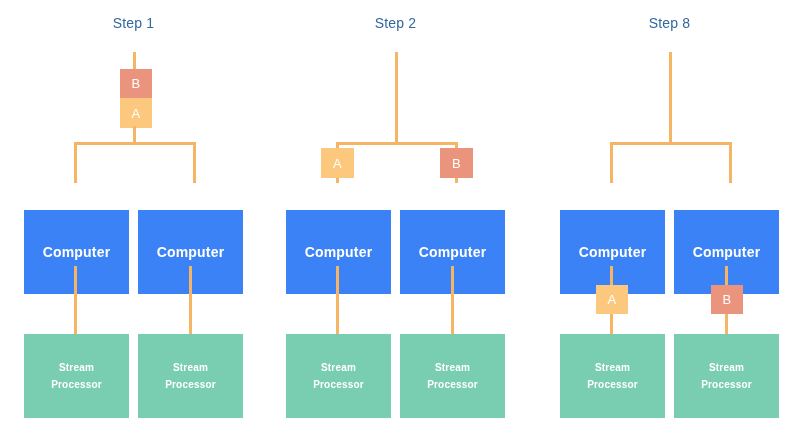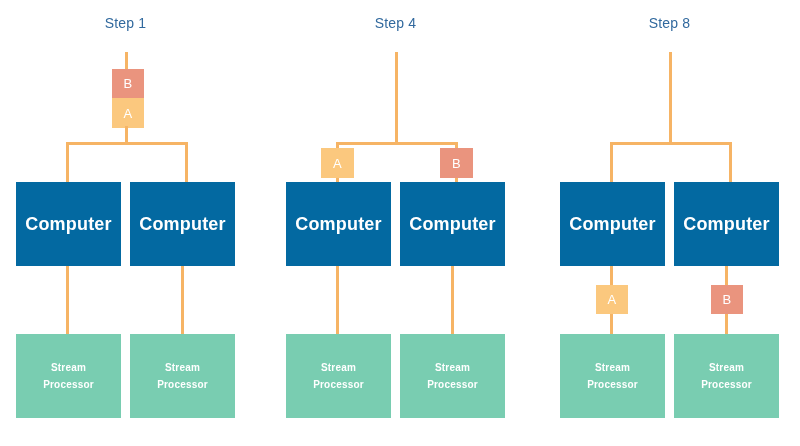--- a/index.html
+++ b/index.html
@@ -56,23 +56,24 @@
     position: absolute;
     display: flex;
     align-items: center;
     justify-content: center;
     text-align: center;
     color: #ffffff;
     font-weight: bold;
     box-sizing: border-box;
   }
   .node.computer {
-    background: #0369a1;
-    font-size: 18px;
+    background: #3b82f6;
+    font-size: 14px;
     letter-spacing: 0.2px;
+    margin-top: 28px;
   }
   .node.stream {
     background: #79cdb1;
     font-size: 10px;
     line-height: 17px;
     letter-spacing: 0.2px;
   }
   .node.packet {
     font-size: 13px;
     font-weight: 400;
@@ -80,21 +81,21 @@
   }
   .node.packet.pa { background: #fbc87e; }
   .node.packet.pb { background: #ea947e; }
   .stream-label { display: block; }
 </style>
 </head>
 <body>
 
 <div id="diagram">
 
-  <div class="panel" style="left:0px; width:251px;">
+  <div class="panel" style="left:8px; width:251px;">
     <div class="panel-title">Step 1</div>
 
     <div class="line-v" style="left:125px; top:52px; height:20px;"></div>
 
     <div class="node packet pb" style="left:112px; top:69px; width:32px; height:29px;">
       <span>B</span>
     </div>
 
     <div class="node packet pa" style="left:112px; top:98px; width:32px; height:30px;">
       <span>A</span>
@@ -124,21 +125,21 @@
     </div>
     <div class="node stream" style="left:130px; top:334px; width:105px; height:84px;">
       <div>
         <span class="stream-label">Stream</span>
         <span class="stream-label">Processor</span>
       </div>
     </div>
   </div>
 
   <div class="panel" style="left:270px; width:251px;">
-    <div class="panel-title">Step 4</div>
+    <div class="panel-title">Step 2</div>
 
     <div class="line-v" style="left:125px; top:52px; height:92px;"></div>
 
     <div class="line-h" style="left:66px; top:142px; width:122px;"></div>
     <div class="line-v" style="left:66px; top:142px; height:41px;"></div>
     <div class="line-v" style="left:185px; top:142px; height:41px;"></div>
 
     <div class="node packet pa" style="left:51px; top:148px; width:33px; height:30px;">
       <span>A</span>
     </div>

